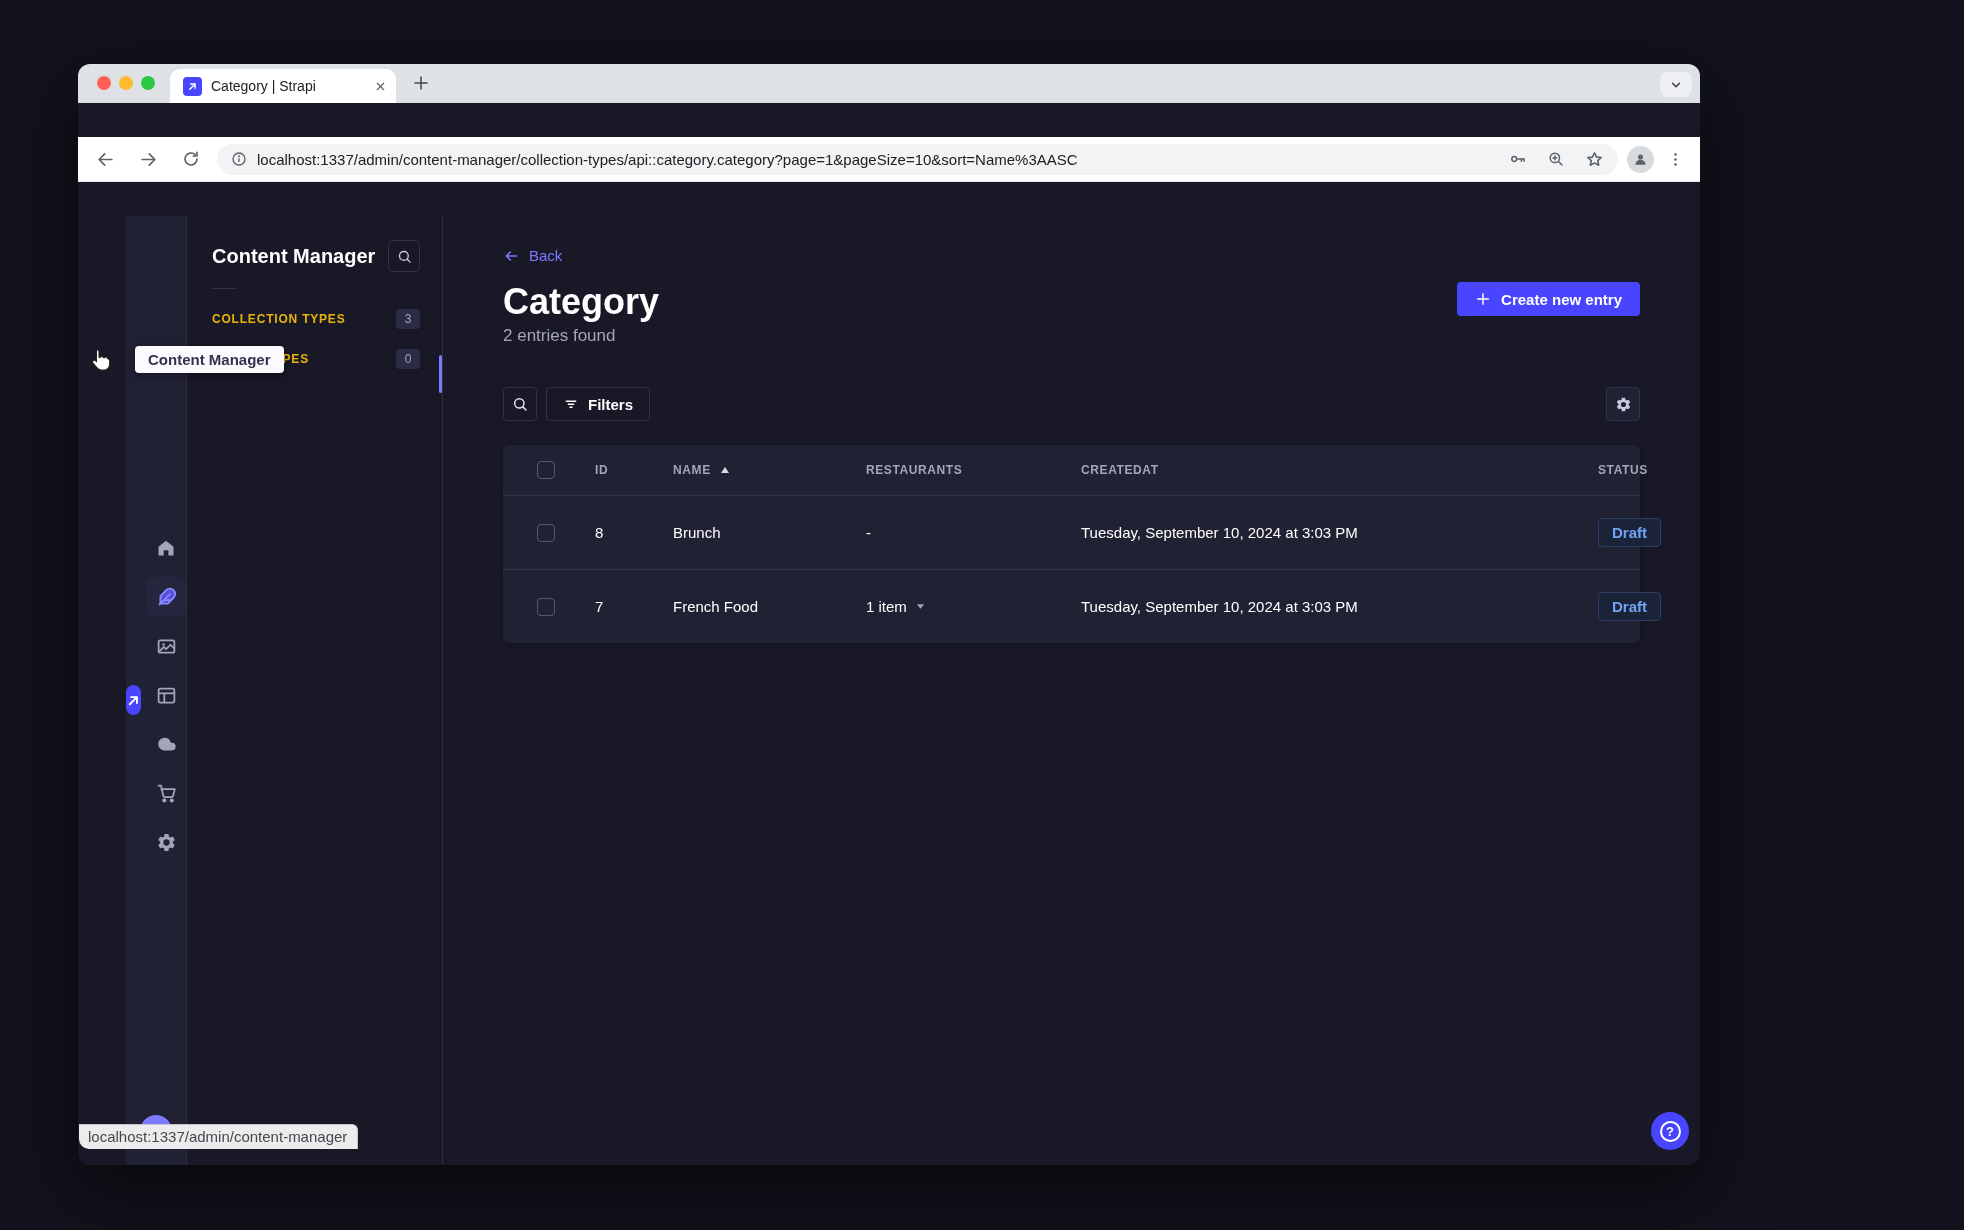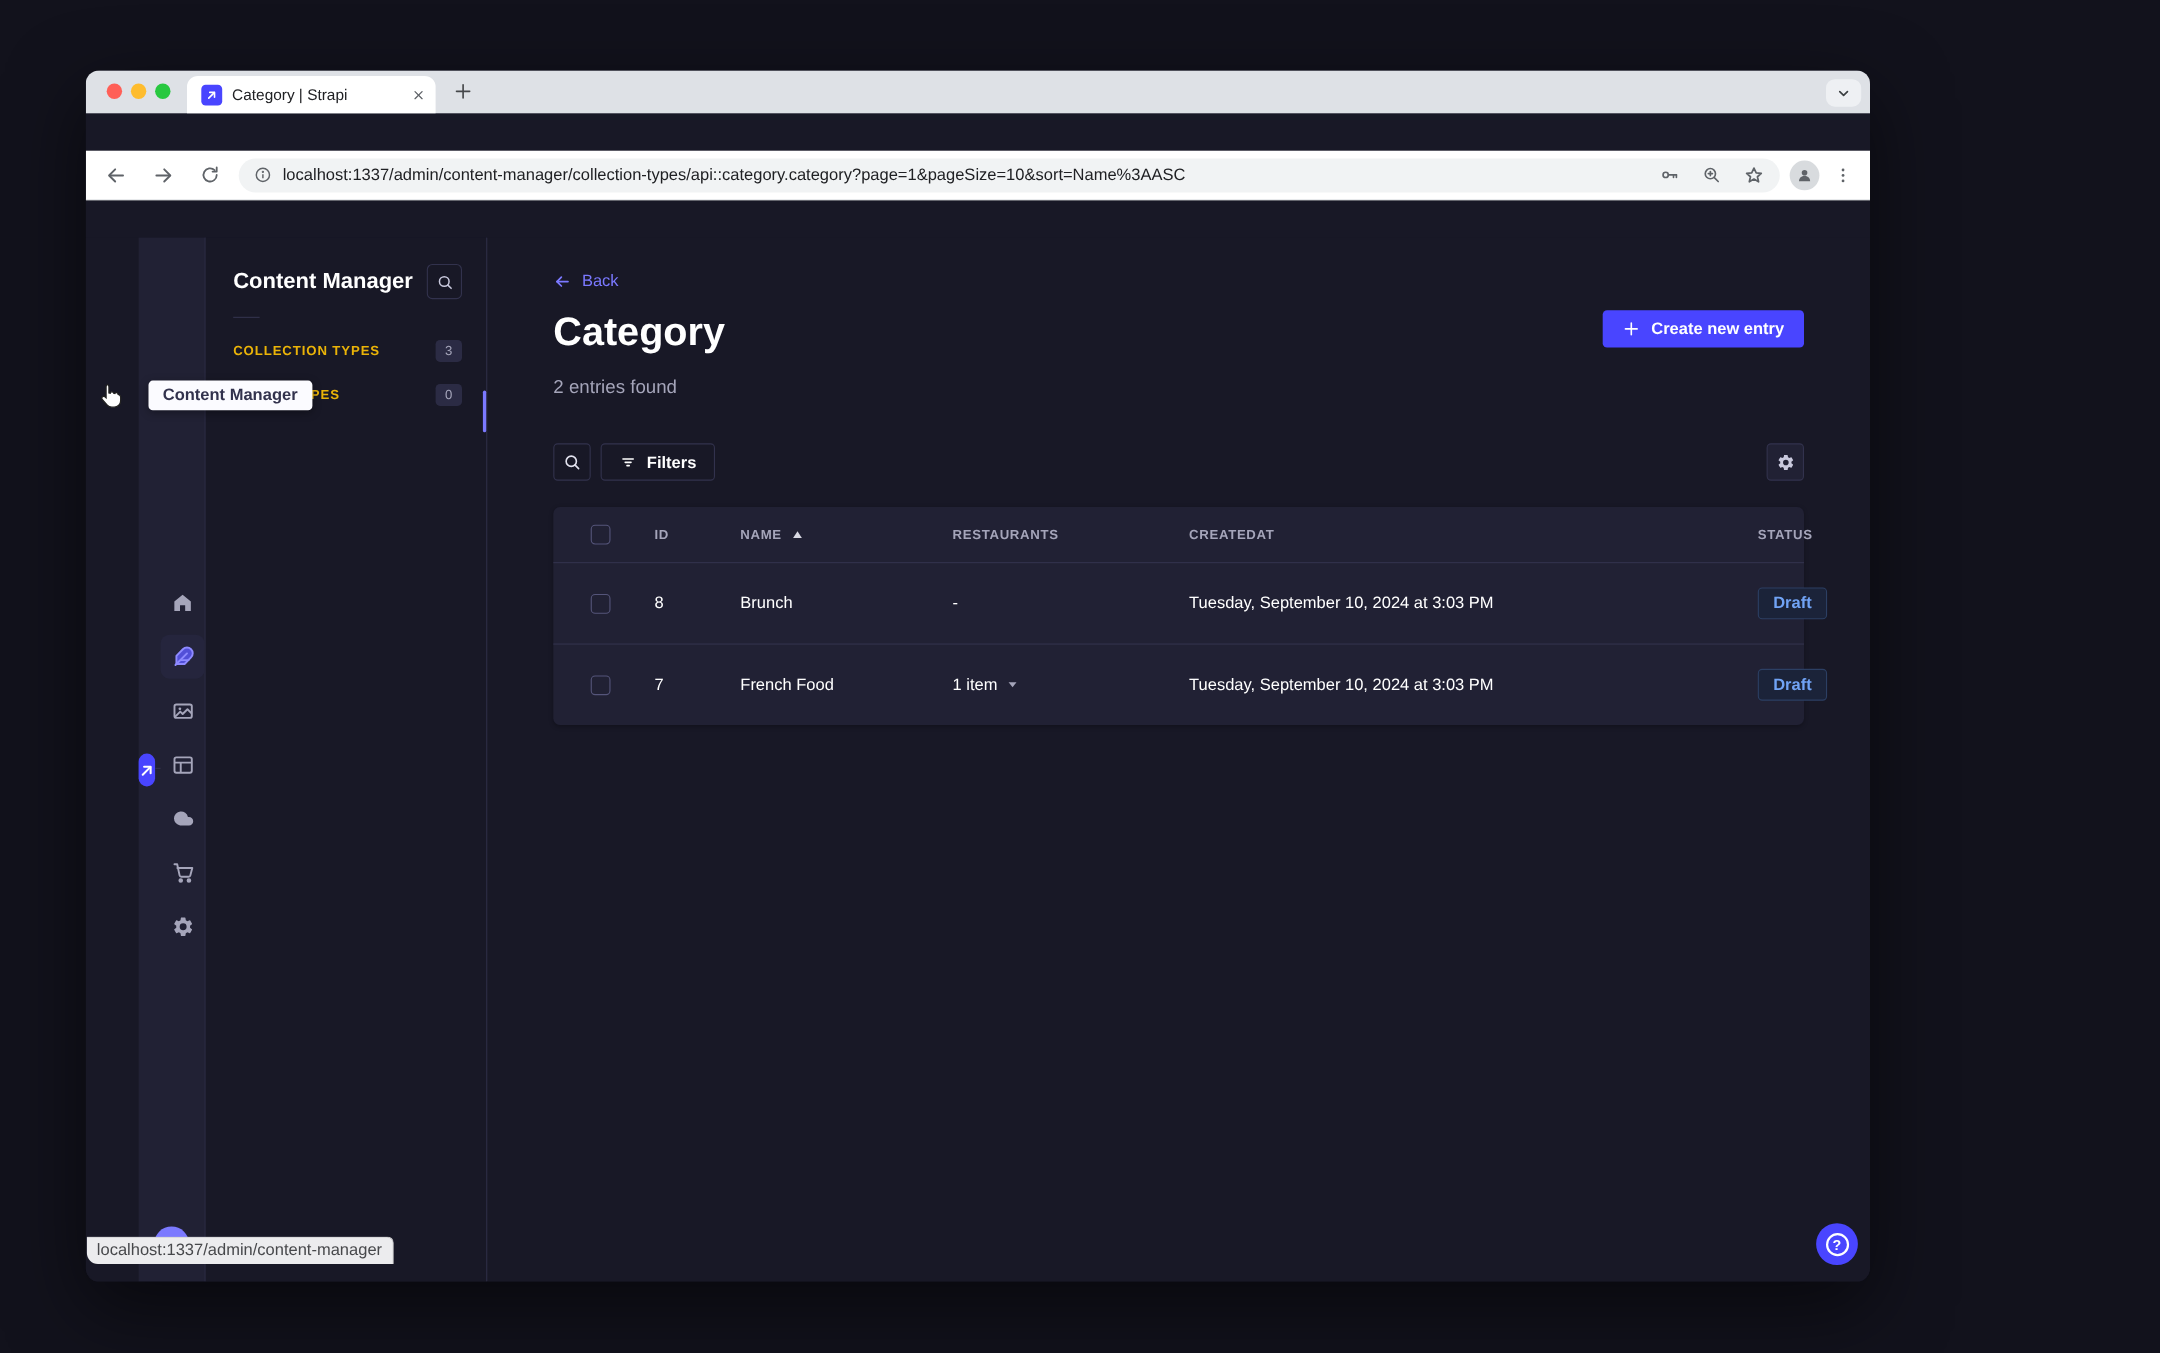--- a/index.html
+++ b/index.html
@@ -104,21 +104,21 @@
     display:flex; align-items:center; padding:0 13px; border-radius:4px;
     box-shadow:0 2px 8px rgba(0,0,0,.35); white-space:nowrap;
   }
   .cursor { position:absolute; left:12px; top:132px; z-index:40; }
 
   
   .main { flex:1; padding:0 60px; min-width:0; }
   .back-row { margin-top:31px; display:flex; align-items:center; gap:10px; color:#7b79ff; font-size:15px; width:max-content; }
   .header-row { margin-top:16px; display:flex; justify-content:space-between; align-items:flex-start; }
   .page-title { font-size:36px; font-weight:bold; color:#ffffff; line-height:44px; }
-  .subtitle { margin-top:18px; font-size:17px; color:#a5a5ba; }
+  .subtitle { margin-top:2px; font-size:17px; color:#a5a5ba; }
   .btn-primary {
     margin-top:2px; height:34px; background:#4945ff; border-radius:4px; border:none;
     color:#ffffff; font-size:15px; font-weight:bold;
     display:flex; align-items:center; gap:10px; padding:0 18px;
     font-family:inherit;
   }
   .actions-row { margin-top:41px; display:flex; align-items:center; gap:9px; }
   .icon-btn {
     width:34px; height:34px; border:1px solid #32324d; border-radius:4px; background:transparent;
     display:flex; align-items:center; justify-content:center; color:#e3e3ef;

